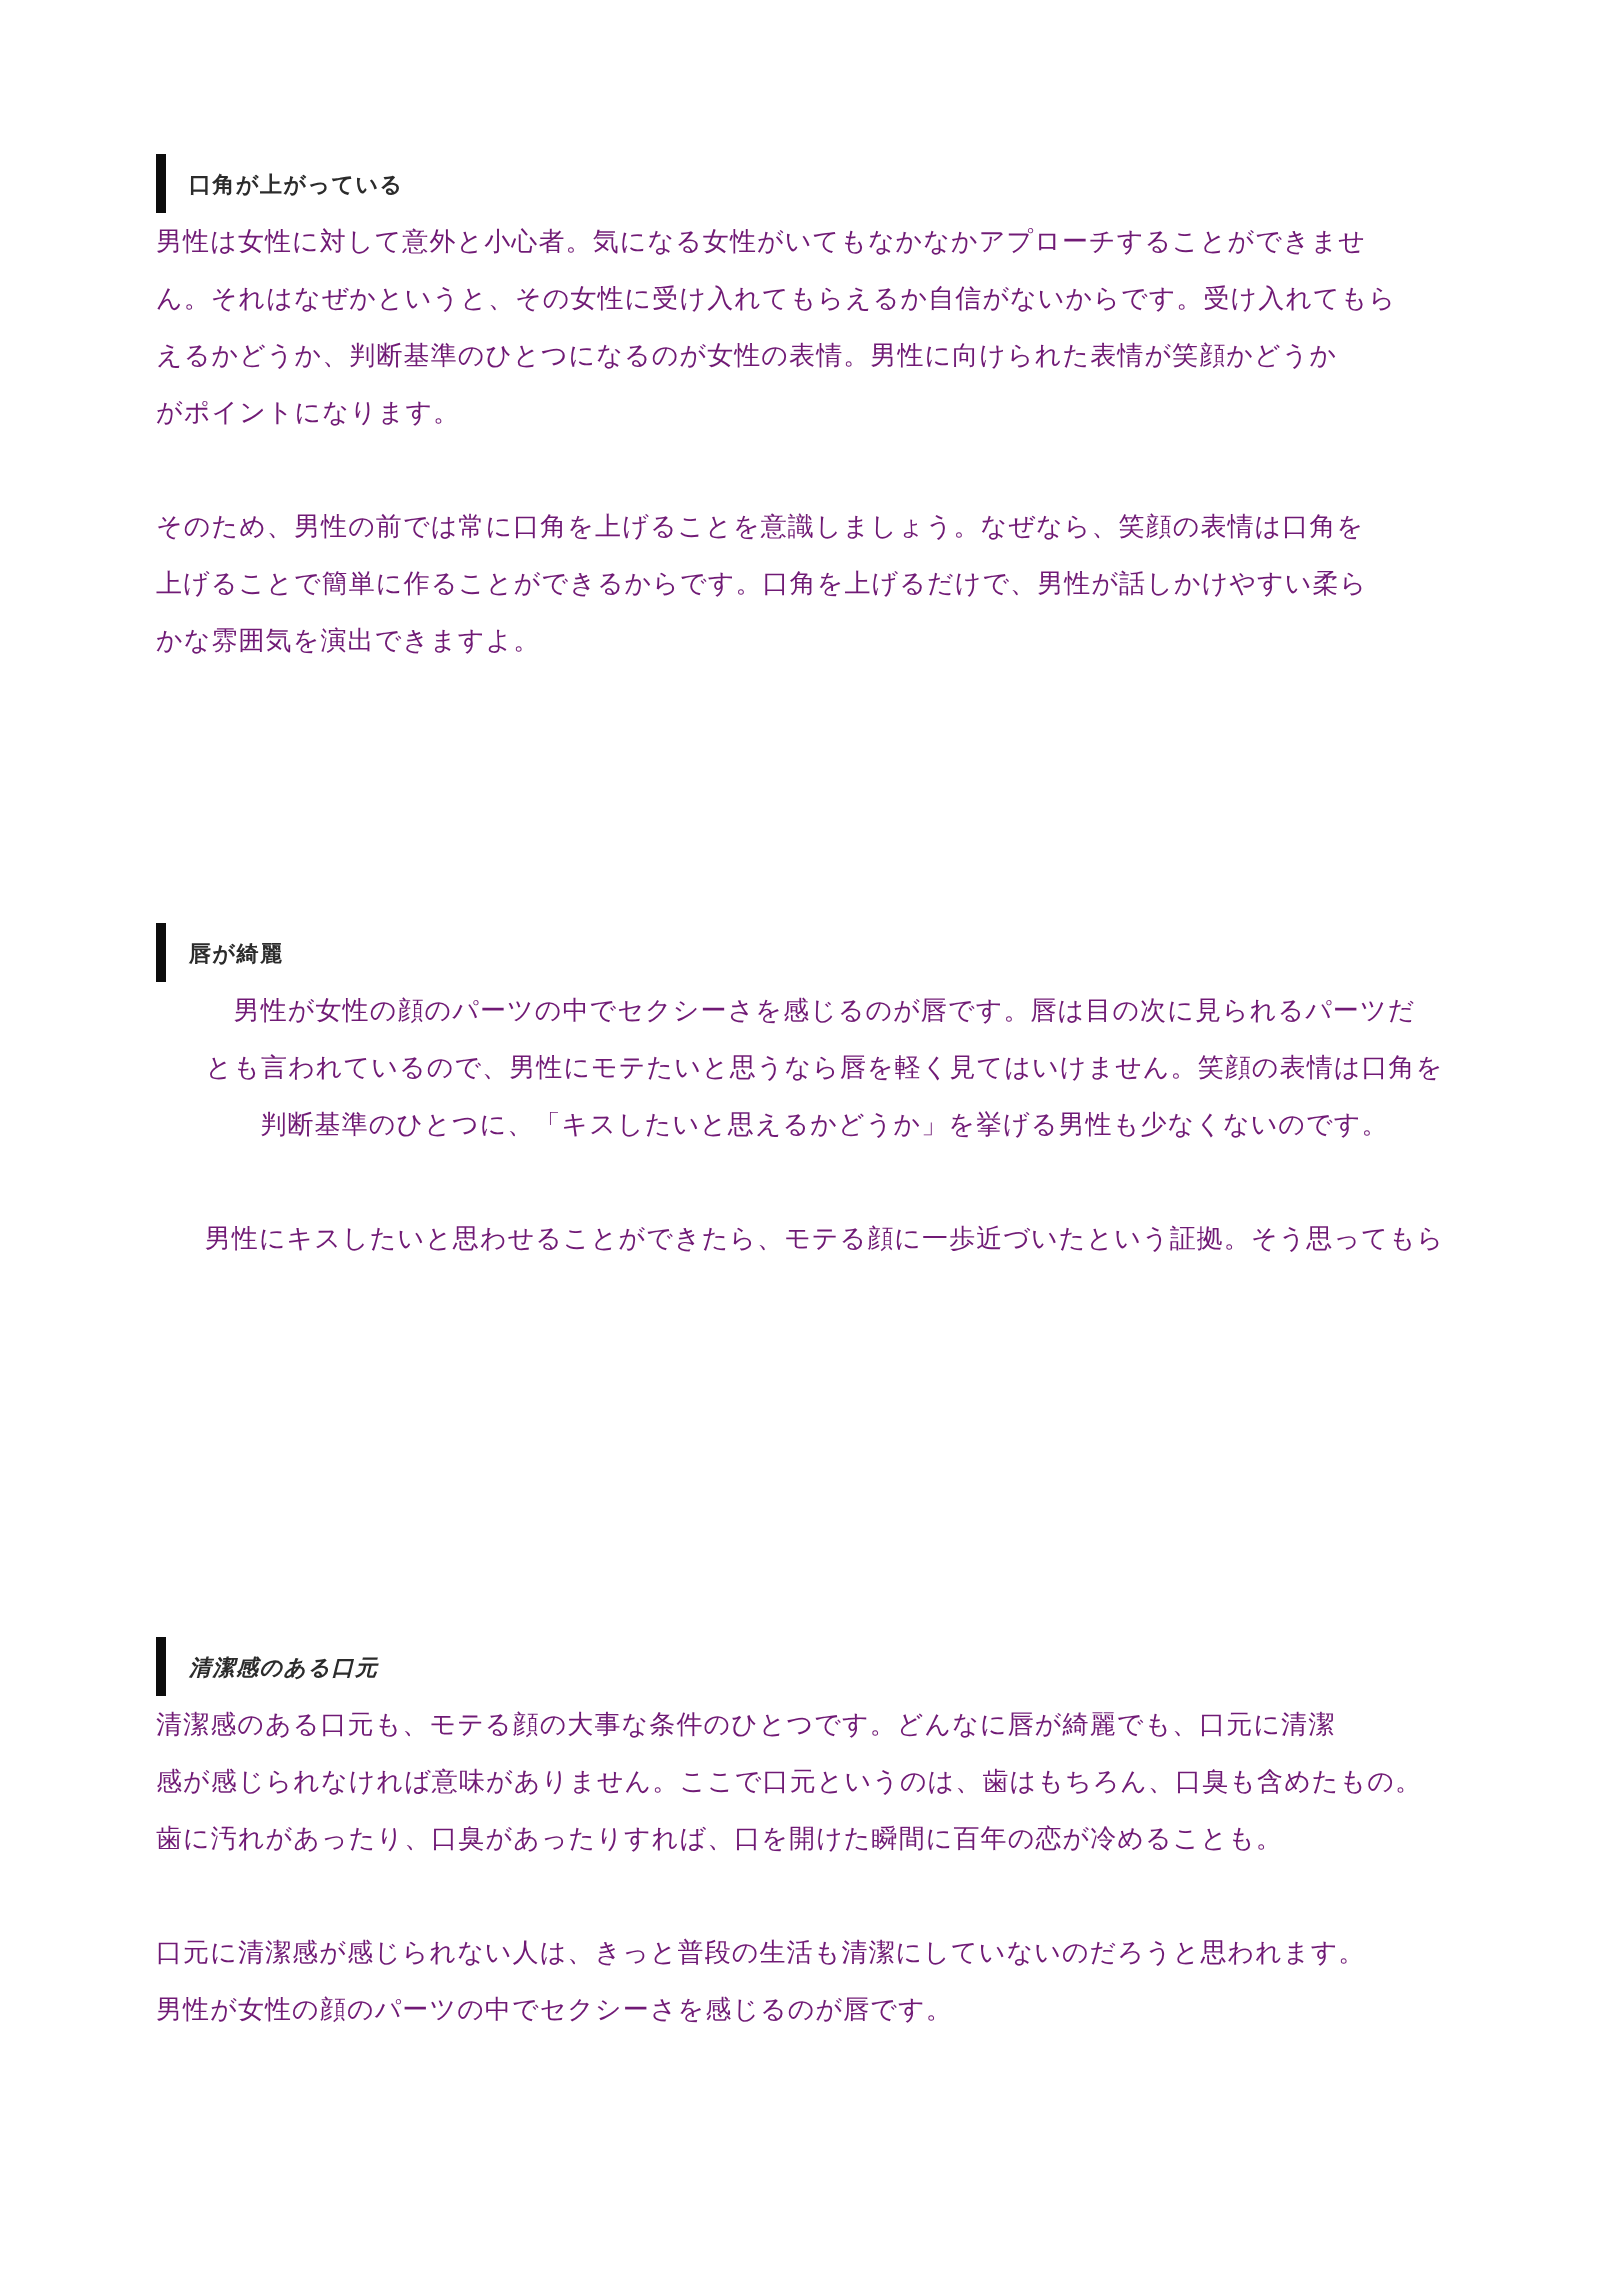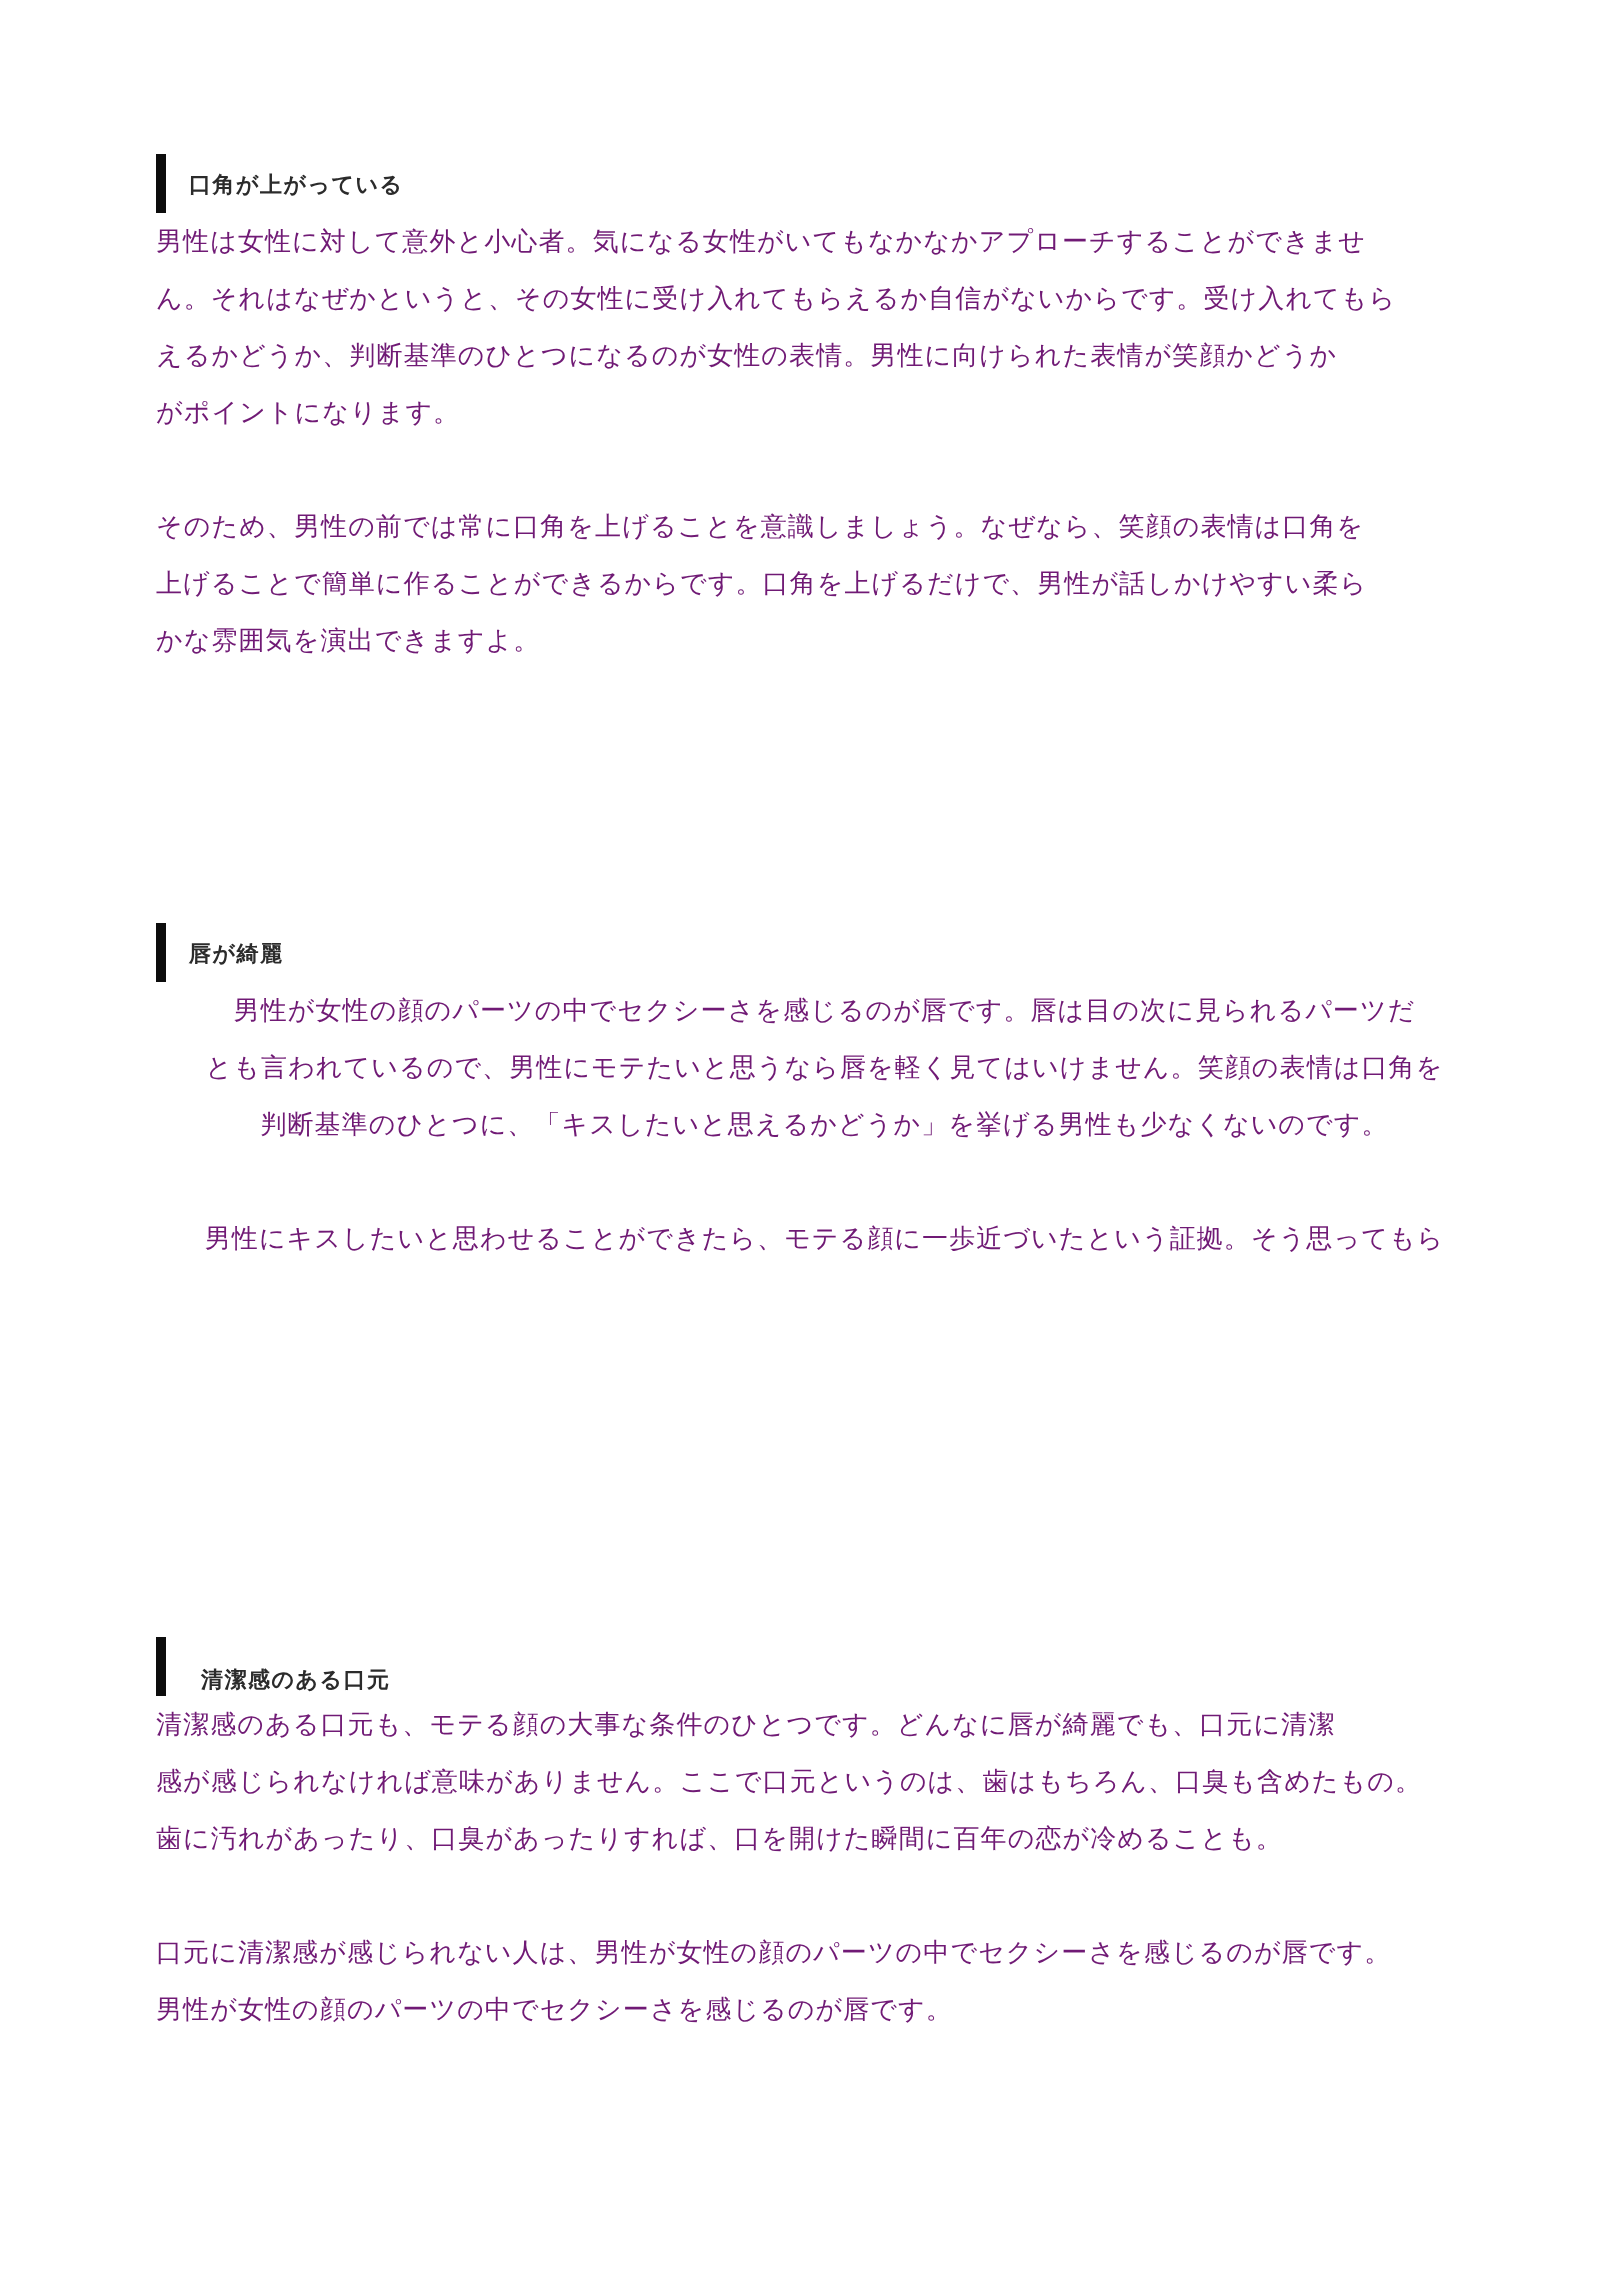--- a/index.html
+++ b/index.html
@@ -105,28 +105,28 @@
     <div class="para-gap"></div>
     <div class="para">
       <span class="line">男性にキスしたいと思わせることができたら、モテる顔に一歩近づいたという証拠。そう思ってもら</span>
     </div>
     <div class="para-gap"></div>
   </section>
 
   <section class="section" style="top:1637px;">
     <div class="heading">
       <div class="heading-bar"></div>
-      <h2 class="heading-text" style="margin:12px;">清潔感のある口元</h2>
+      <h2 class="heading-text" style="margin:0;font-style:italic;">清潔感のある口元</h2>
     </div>
     <div class="para">
       <span class="line">清潔感のある口元も、モテる顔の大事な条件のひとつです。どんなに唇が綺麗でも、口元に清潔</span>
       <span class="line">感が感じられなければ意味がありません。ここで口元というのは、歯はもちろん、口臭も含めたもの。</span>
       <span class="line">歯に汚れがあったり、口臭があったりすれば、口を開けた瞬間に百年の恋が冷めることも。</span>
     </div>
     <div class="para-gap"></div>
     <div class="para">
-      <span class="line">口元に清潔感が感じられない人は、男性が女性の顔のパーツの中でセクシーさを感じるのが唇です。</span>
+      <span class="line">口元に清潔感が感じられない人は、きっと普段の生活も清潔にしていないのだろうと思われます。</span>
       <span class="line">男性が女性の顔のパーツの中でセクシーさを感じるのが唇です。</span>
     </div>
   </section>
 
 </div>
 
 
 </body></html>

